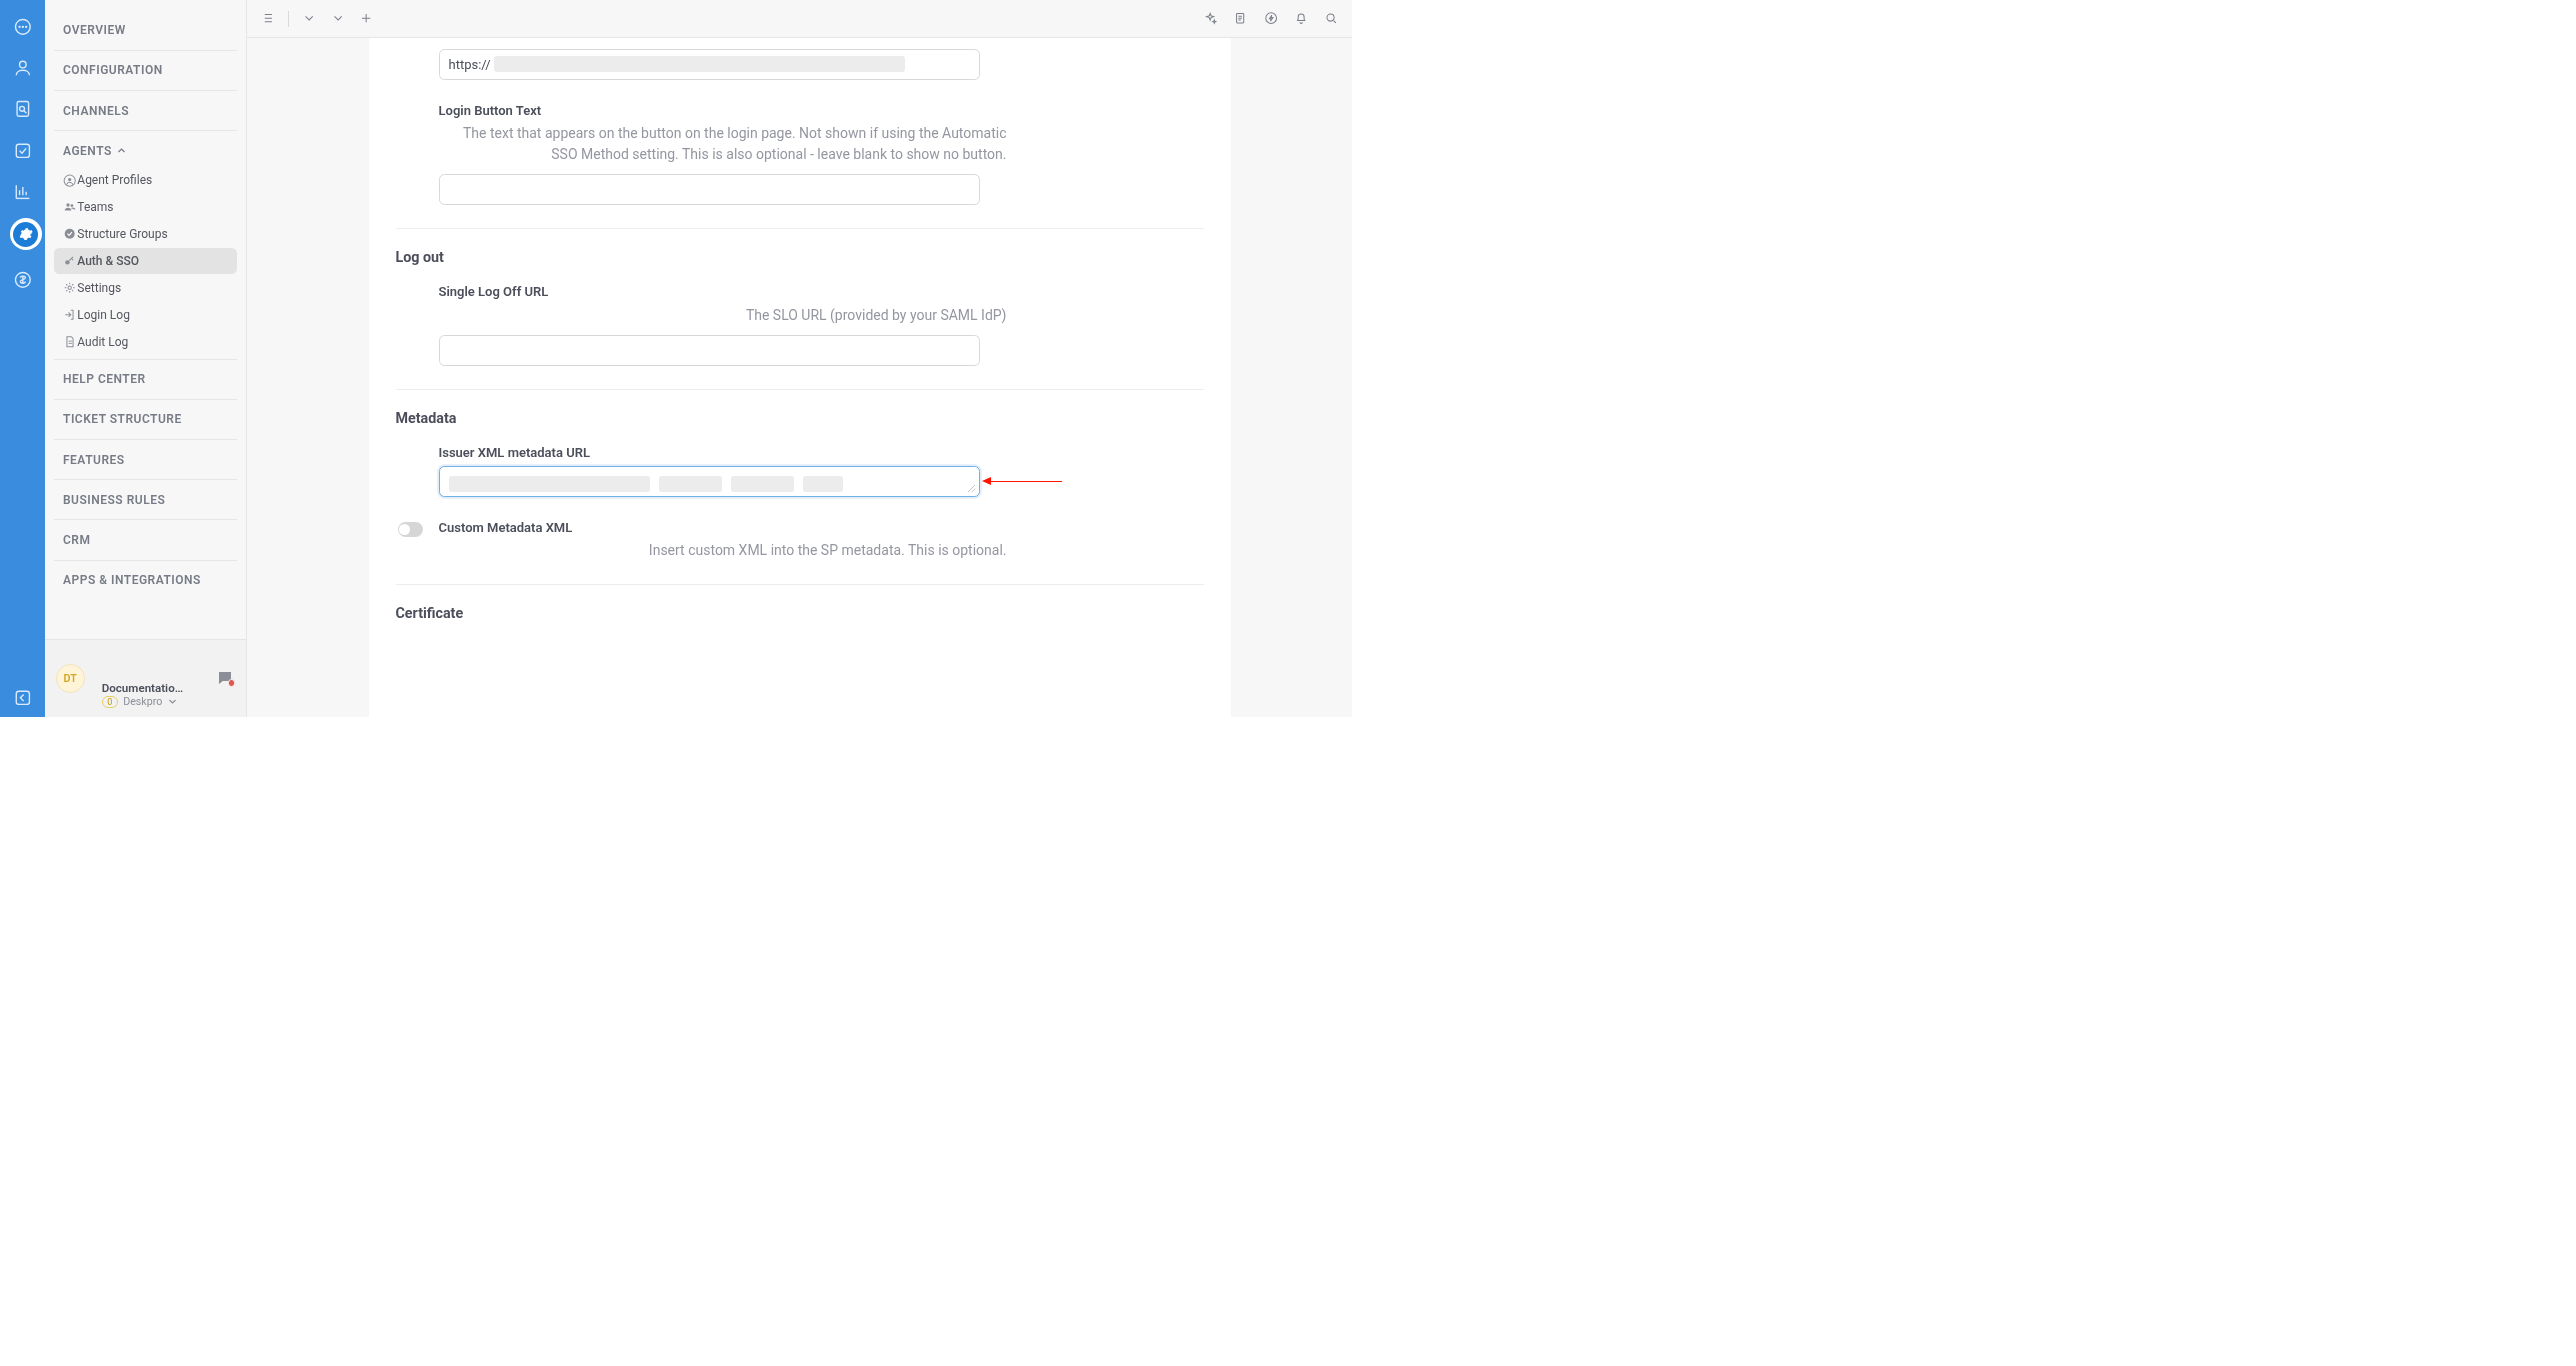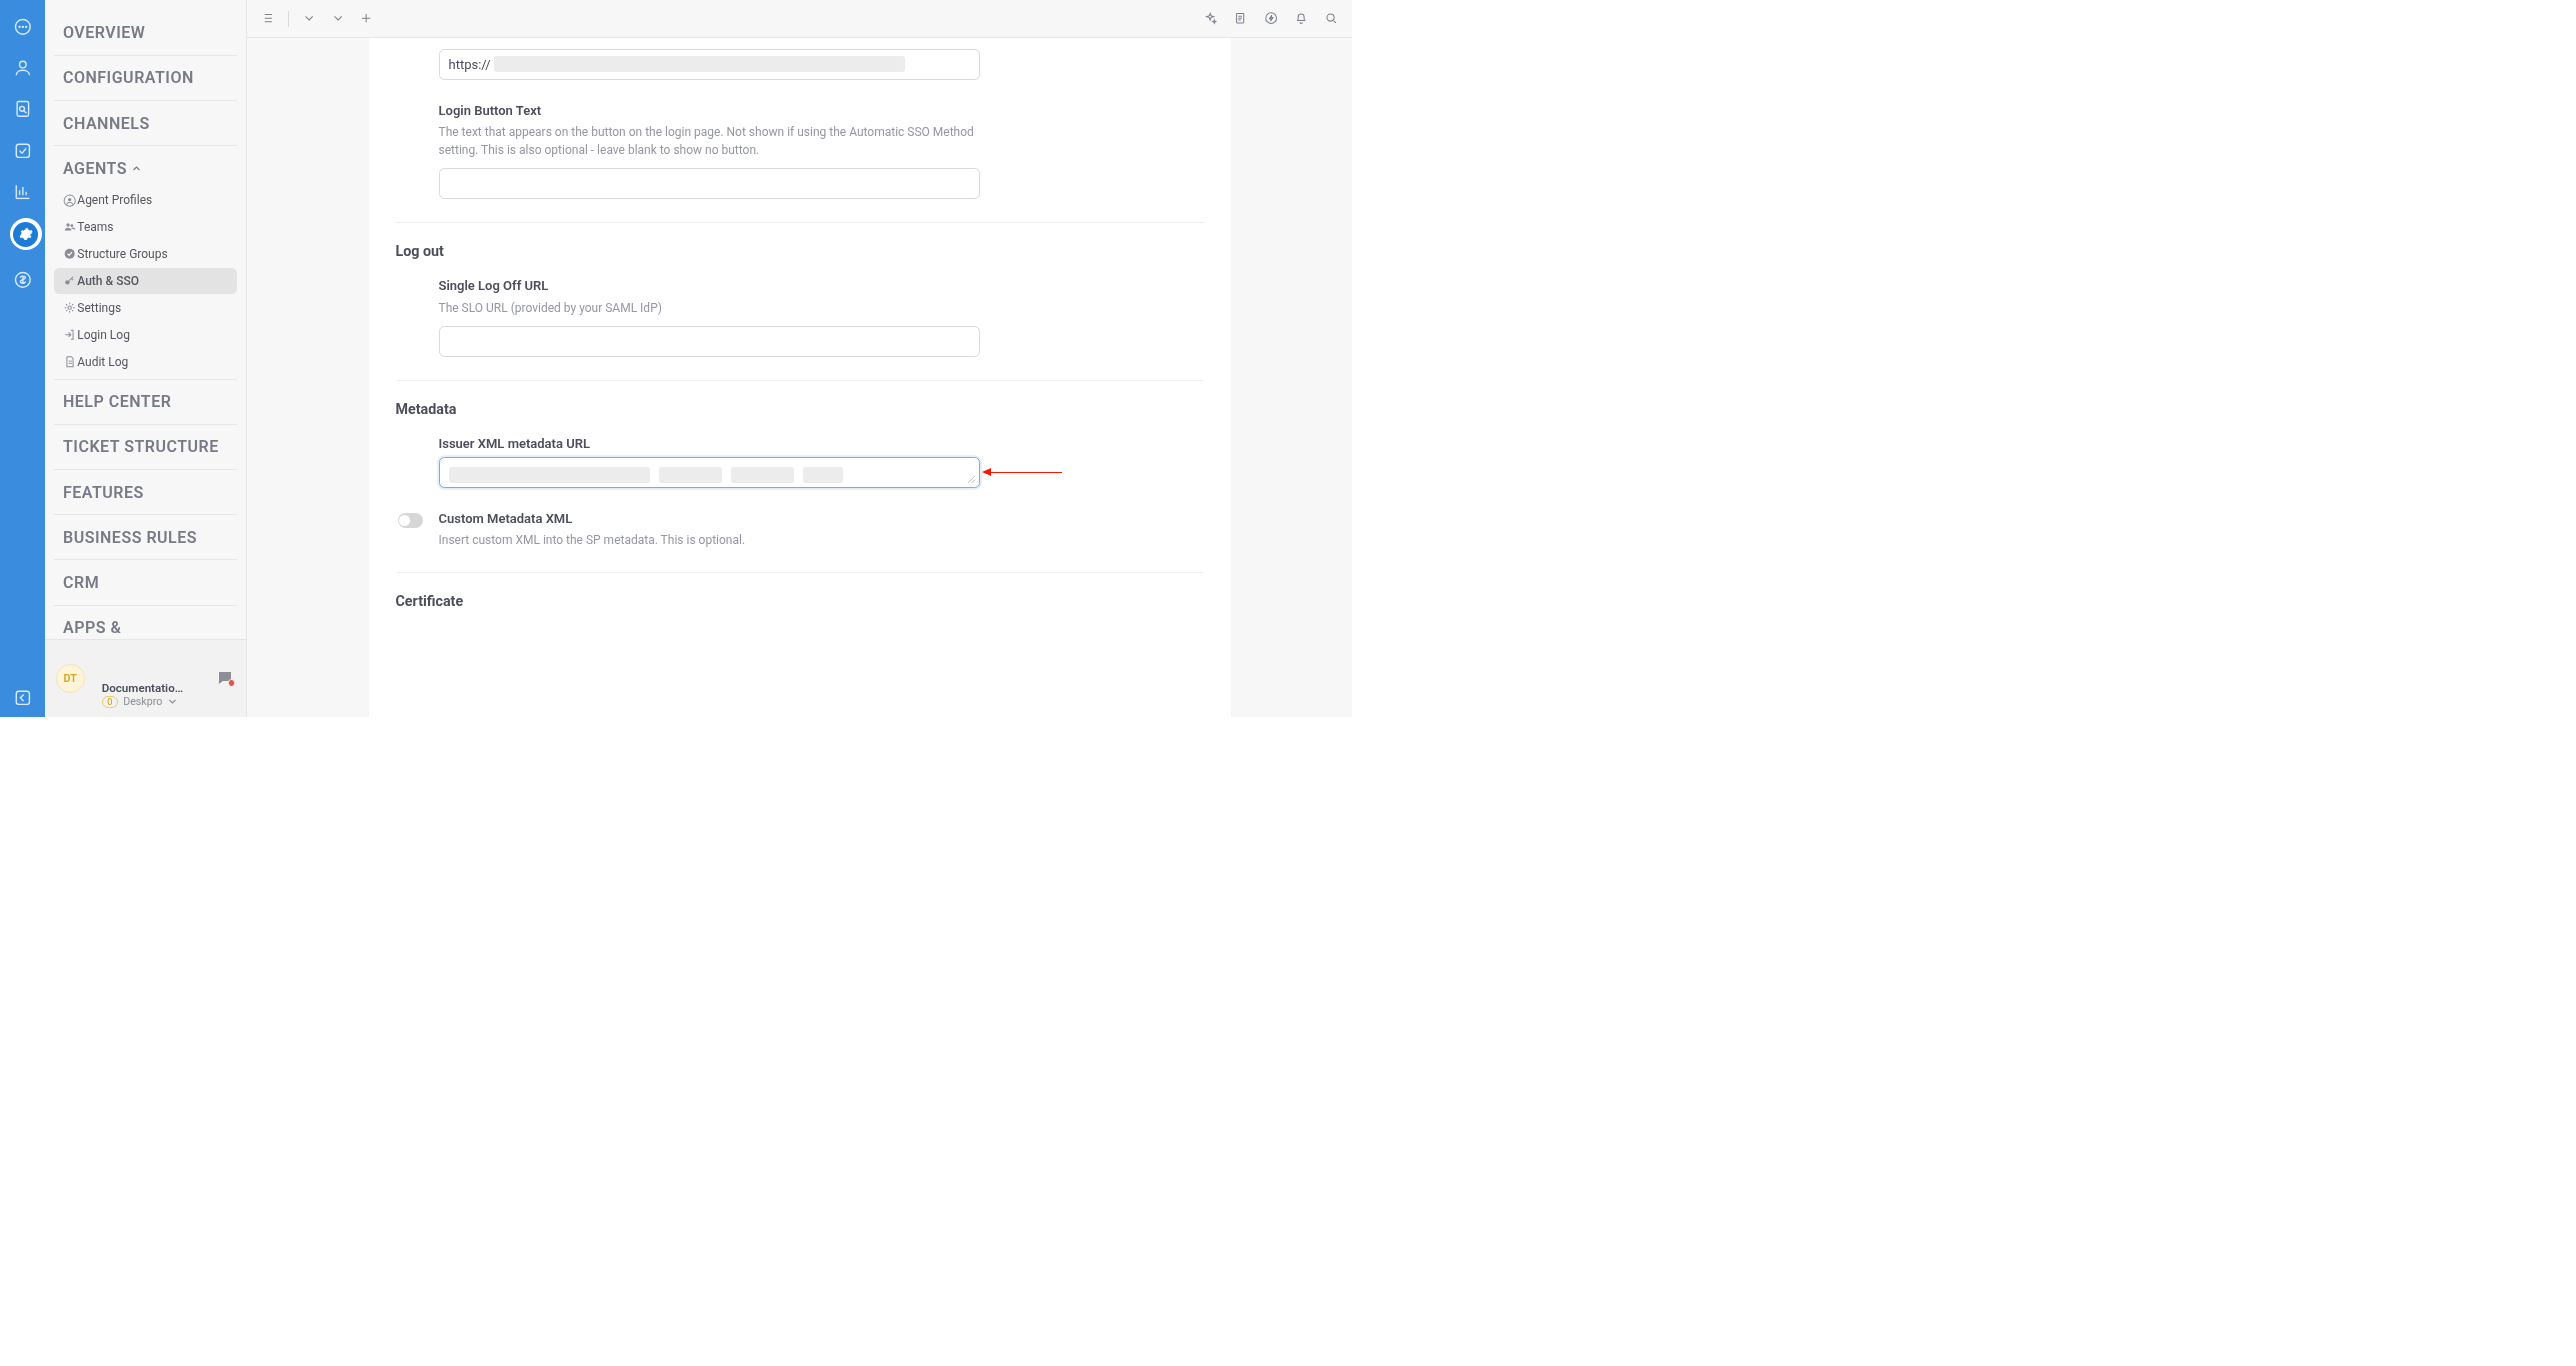--- a/index.html
+++ b/index.html
@@ -52,21 +52,21 @@
     flex-direction: column;
     flex-shrink: 0;
   }
   .sidebar-scroll { flex: 1; overflow-y: auto; padding: 10.7px 9px 0 9px; }
   .sb-section {
     border-bottom: 0.9px solid #e6e6e6;
     padding: 9px 0;
   }
   .sb-section:last-child { border-bottom: none; }
   .sb-section-title {
-    font-size: 16px;
+    font-size: 12px;
     font-weight: 600;
     letter-spacing: 0.5px;
     color: #777b86;
     text-transform: uppercase;
     padding: 3.6px 9px;
     display: flex; align-items: center; gap: 5.4px;
     cursor: pointer;
   }
   .sb-item {
     display: flex;
@@ -151,21 +151,21 @@
     width: 862px;
     min-height: 100%;
     padding: 10.7px 27px 36px 27px;
     position: relative;
   }
 
   .field-block { margin-left: 43px; margin-right: 197px; margin-top: 0; margin-bottom: 23px; }
   .field-block.with-toggle { margin-left: 0; padding-left: 0; display: flex; gap: 16px; }
   .toggle-col { width: 27px; display: flex; justify-content: flex-end; }
   .field-label { font-size: 13px; font-weight: 600; color: #4c4f5b; margin-bottom: 5.4px; }
-  .field-help { font-size: 12px; color: #9497a0; line-height: 1.5; margin-bottom: 9px; }
+  .field-help { font-size: 14px; color: #9497a0; line-height: 1.5; margin-bottom: 9px; text-align: right; }
   .text-input {
     width: 541px;
     height: 31px;
     border: 0.9px solid #d8d8d8;
     border-radius: 5.4px;
     padding: 0 9px;
     font-size: 13px;
     color: #4c4f5b;
     background: #fff;
   }

